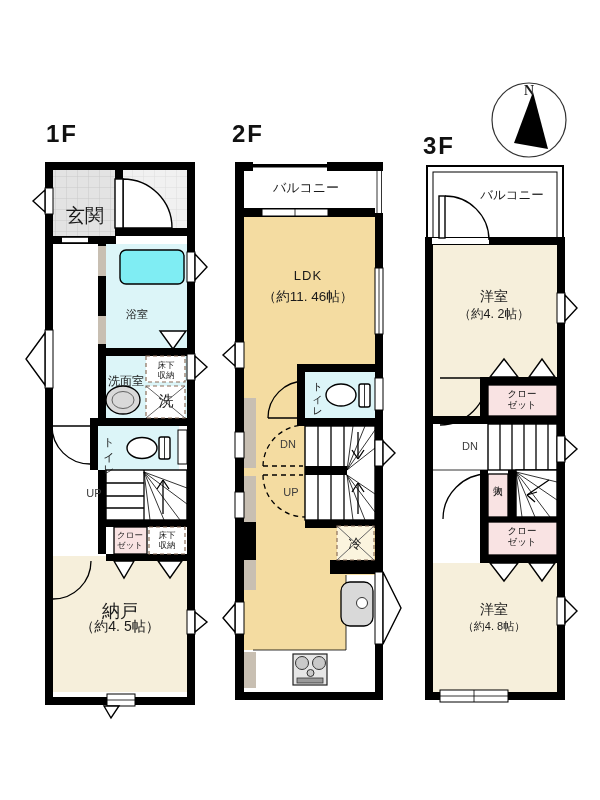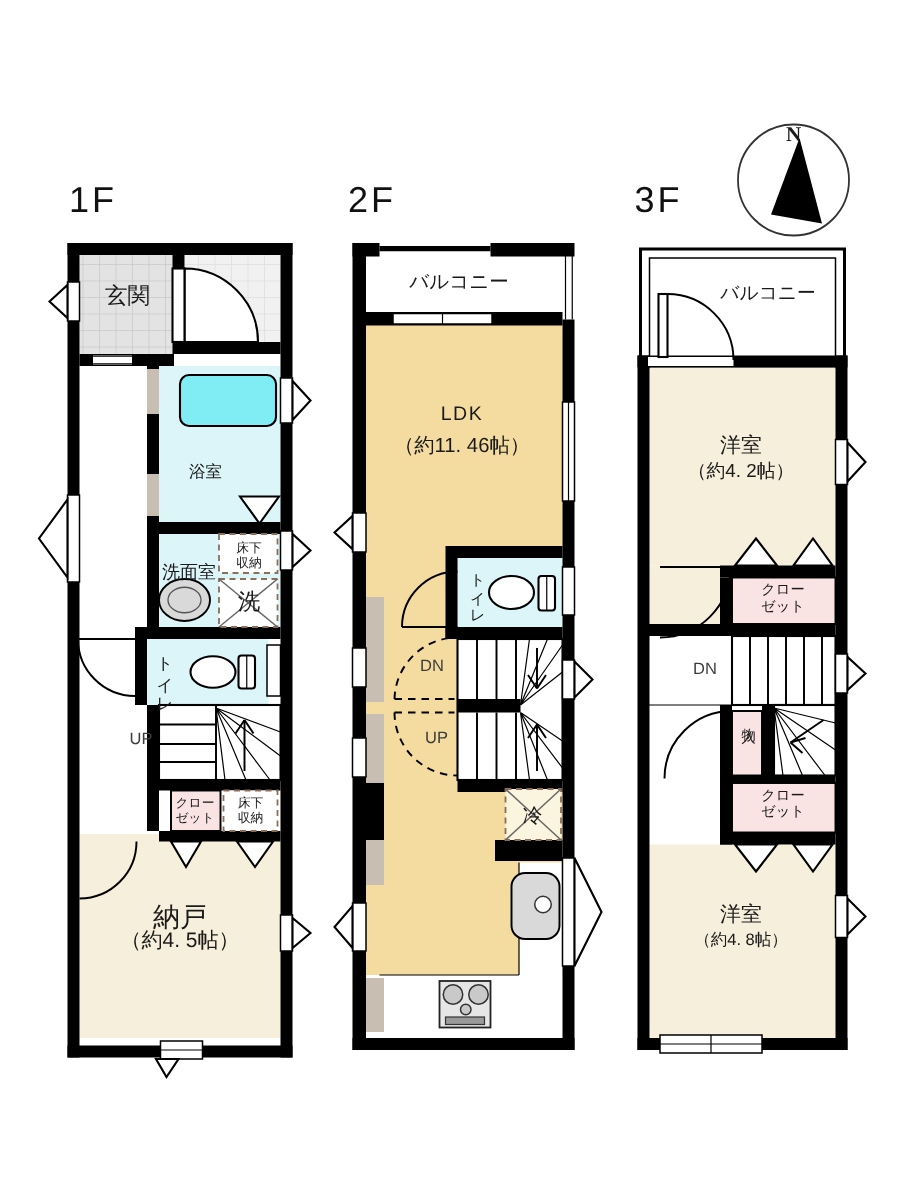--- a/index.html
+++ b/index.html
@@ -1,19 +1,19 @@
 <!DOCTYPE html>
 <html style="--wall: #000000; --tile-genkan: #E3E3E3; --tile-grid: #C9C9C9; --tile-porch: #F1F1F1; --porch-grid: #DEDEDE; --bath-room: #DCF5F8; --bathtub: #7FEDF3; --cream-room: #F6EFDB; --ldk-floor: #F4DCA1; --closet-pink: #F9E3E3; --taupe-wall: #C8BFB2; --fridge-bg: #FBF4DE; --fixture-grey: #D9D9D9; --dash-brown: #8B6F5A; --text-dark: #1A1A1A; --stair-text: #3C3C3C;"><head>
 <meta charset="utf-8">
 <style>
   html,body{margin:0;padding:0;background:#fff;}
   .canvas{position:relative;width:600px;height:800px;background:#fff;overflow:hidden;
           font-family:"Liberation Sans","DejaVu Sans",sans-serif;color:var(--text-dark);}
   svg{position:absolute;overflow:visible;}
-  .floor-label{position:absolute;font-size:24px;letter-spacing:2px;color:#111;}
+  .floor-label{position:absolute;font-size:24px;letter-spacing:2px;color:#111;font-weight:bold;}
   .lbl{position:absolute;transform:translateX(-50%);white-space:nowrap;text-align:center;color:var(--text-dark);}
   .two{line-height:1.18;text-align:center;}
   .vlbl{position:absolute;writing-mode:vertical-rl;text-orientation:upright;letter-spacing:1px;color:var(--text-dark);}
   .grey{color:var(--stair-text);}
   
   .wall{fill:var(--wall);}
   .f-white{fill:#fff;}
   .f-cream{fill:var(--cream-room);}
   .f-tan{fill:var(--ldk-floor);}
   .f-cyan{fill:var(--bath-room);}
@@ -30,21 +30,21 @@
   .win{fill:#fff;stroke:#000;stroke-width:1;}
   .tri{fill:#fff;stroke:#000;stroke-width:1.4;stroke-linejoin:miter;}
 </style>
 </head>
 <body>
 
 <div class="canvas">
 
   <div class="floor-label" style="left:46px;top:120px;">1F</div>
   <div class="floor-label" style="left:232px;top:120px;">2F</div>
-  <div class="floor-label" style="left:423px;top:120px;text-align:right;">3F</div>
+  <div class="floor-label" style="left:423px;top:132px;text-align:right;">3F</div>
 
   <svg style="left:488px;top:79px;" width="82" height="82" viewBox="0 0 82 82">
     <circle cx="41" cy="41" r="37" fill="#fff" stroke="#333" stroke-width="1.2"></circle>
     <polygon points="45,13 60,70 26,64" fill="#000"></polygon>
   </svg>
   <div class="lbl" style="left:529px;top:83px;font-size:14px;font-weight:bold;font-family:'Liberation Serif',serif;">N</div>
 
   <svg style="left:20px;top:155px;" width="200" height="565" viewBox="20 155 200 565">
     <defs>
       <pattern id="tileA" width="11" height="11" patternUnits="userSpaceOnUse">
@@ -333,21 +333,21 @@
       <rect x="557" y="436" width="8" height="26" class="win"></rect>
       <polygon points="565,438 565,460 577,449" class="tri"></polygon>
       <rect x="557" y="597" width="8" height="28" class="win"></rect>
       <polygon points="565,599 565,623 577,611" class="tri"></polygon>
       <rect x="440" y="690" width="68" height="12" class="win"></rect>
       <line x1="440" y1="696" x2="508" y2="696" class="sthin"></line>
       <line x1="474" y1="690" x2="474" y2="702" class="sthin"></line>
     </g>
   </svg>
 
-  <div class="lbl" style="left:85px;top:188px;font-size:15px;">玄関</div>
+  <div class="lbl" style="left:85px;top:203px;font-size:19px;">玄関</div>
   <div class="lbl" style="left:137px;top:307px;font-size:11px;">浴室</div>
   <div class="lbl" style="left:126px;top:373px;font-size:12px;">洗面室</div>
   <div class="lbl two" style="left:166px;top:360px;font-size:8.5px;">
     <div>床下</div>
     <div>収納</div>
   </div>
   <div class="lbl" style="left:166px;top:392px;font-size:15px;">洗</div>
   <div class="vlbl" style="left:101px;top:430px;font-size:11px;">トイレ</div>
   <div class="lbl grey" style="left:94px;top:487px;font-size:11px;">UP</div>
   <div class="lbl two" style="left:130px;top:530px;font-size:8.5px;">

